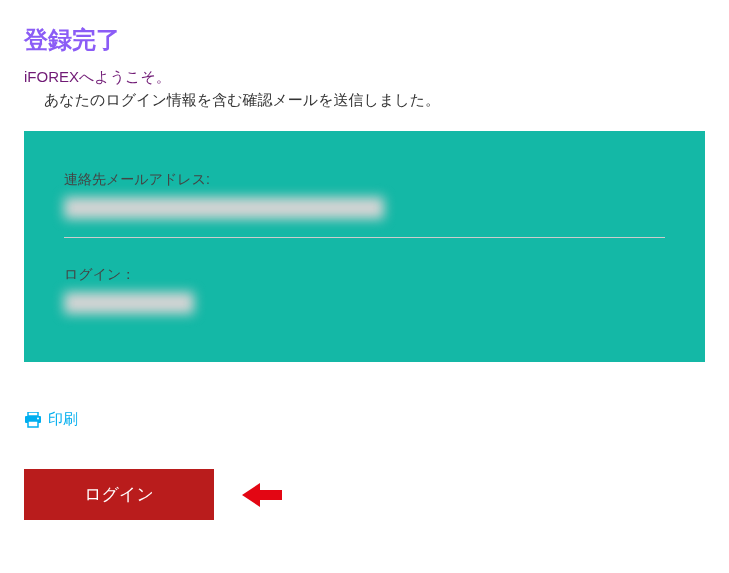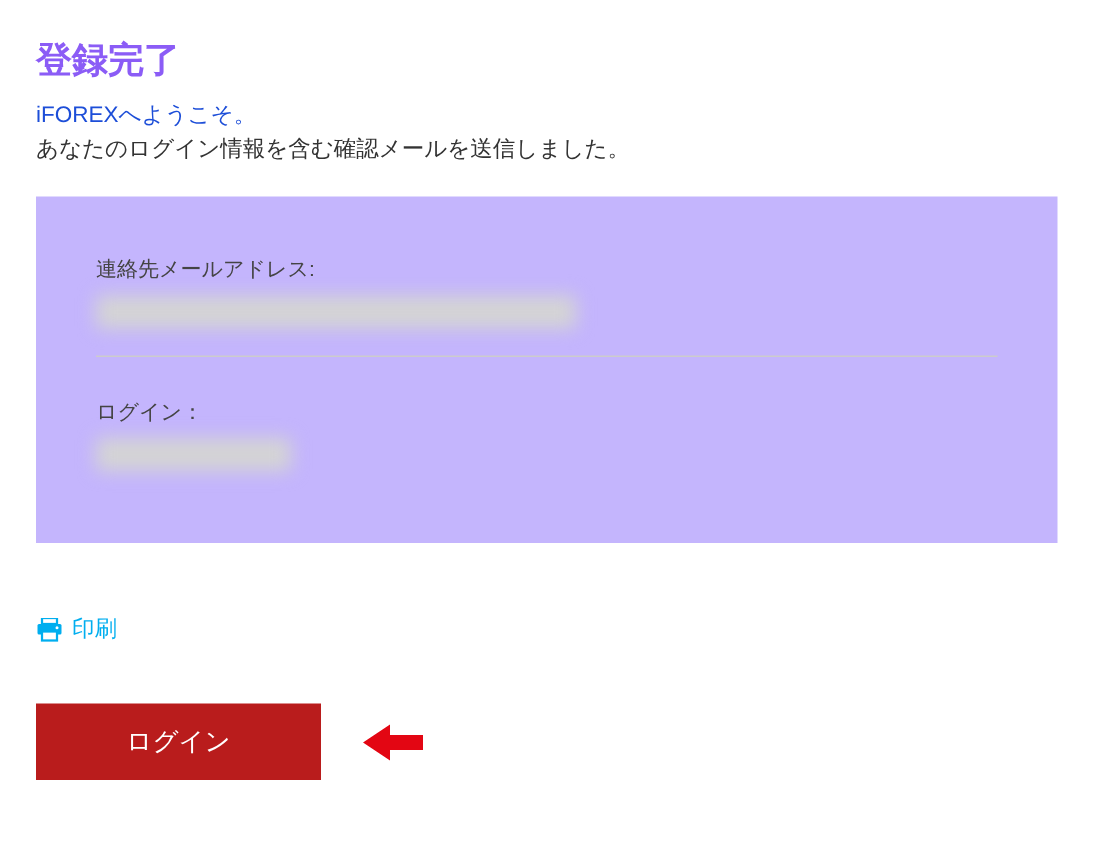--- a/index.html
+++ b/index.html
@@ -16,31 +16,32 @@
       color: #333;
     }
     .page-title {
       font-size: 24px;
       font-weight: bold;
       color: #8b5cf6;
       margin-bottom: 10px;
     }
     .welcome-text {
       font-size: 15px;
-      color: #1d4ed8;
+      color: #701a75;
       line-height: 1.5;
     }
     .confirm-text {
       font-size: 15px;
       color: #333;
       line-height: 1.5;
       margin-bottom: 20px;
+      margin-left: 20px;
     }
     .info-panel {
-      background: #c4b5fd;
+      background: #14b8a6;
       padding: 40px 40px 30px 40px;
       margin-bottom: 16px;
     }
     .field-group {
       margin-bottom: 10px;
     }
     .field-label {
       font-size: 14px;
       color: #444;
       margin-bottom: 8px;

